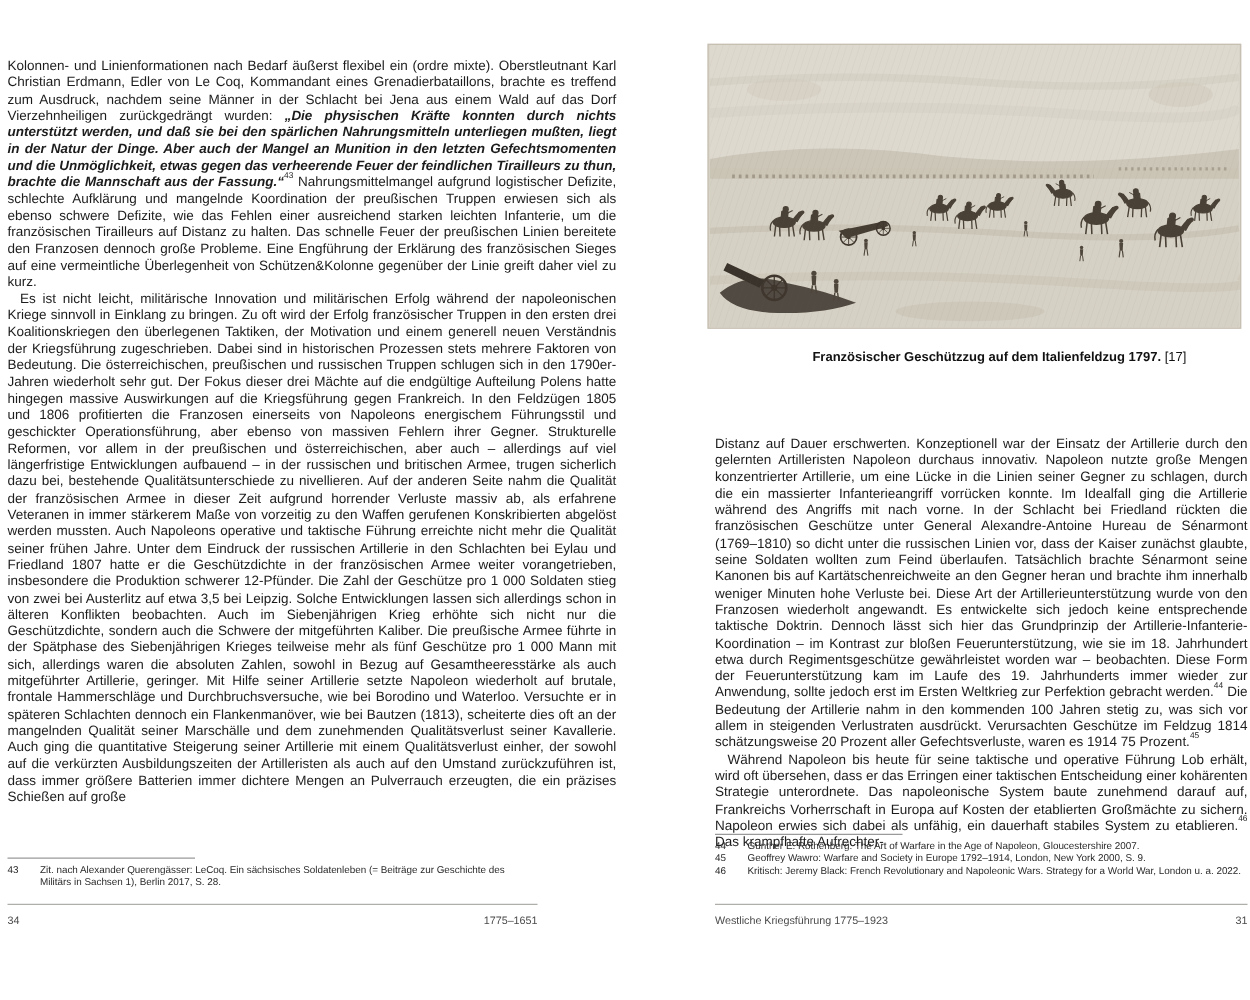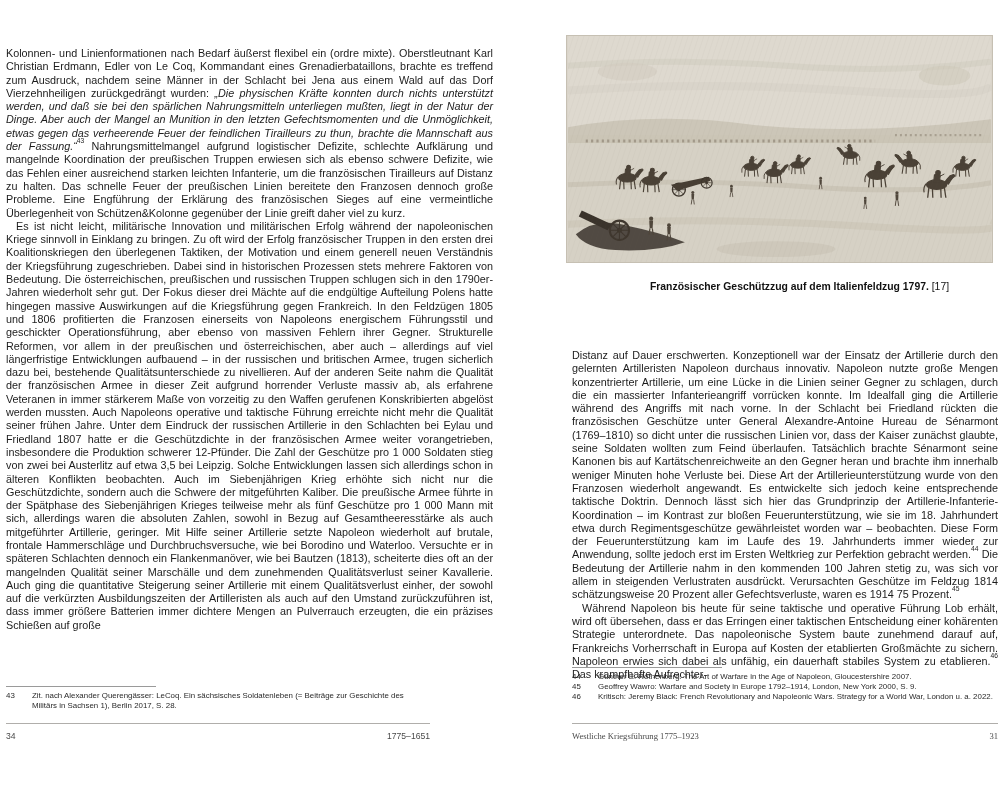--- a/index.html
+++ b/index.html
@@ -4,41 +4,41 @@
 <style>
   html,body{margin:0;padding:0;}
   body{
     width:1000px;height:800px;position:relative;background:#ffffff;
     font-family:"Liberation Sans","DejaVu Sans",sans-serif;color:#1c1c1c;
     overflow:hidden;
   }
   .body-text{position:absolute;font-size:10.8px;line-height:13.3px;text-align:justify;}
   .body-text p{margin:0;}
   .body-text p.indent{text-indent:10px;}
-  em{font-style:italic;}
+  em{font-style:italic;font-weight:bold;}
   sup{font-size:0.62em;line-height:0;position:relative;top:-0.4em;}
   .left-body{left:6px;top:47px;width:487px;}
   .right-body{left:572px;top:349px;width:426px;}
 
   .fn-sep{position:absolute;height:1px;background:#9a9a9a;width:150px;}
   .fn-sep.left{left:6px;top:686px;}
   .fn-sep.right{left:572px;top:667px;}
   .footnotes{position:absolute;font-size:7.9px;line-height:9.8px;color:#2a2a2a;text-align:left;}
   .footnotes.left{left:6px;top:691px;width:424px;}
   .footnotes.right{left:572px;top:672px;width:426px;}
   .fn-row{display:flex;}
   .fn-num{width:26px;flex:0 0 26px;}
   .fn-text{flex:1;}
 
   .footer-rule{position:absolute;top:723px;height:1px;background:#b0aeab;}
   .footer-rule.left{left:6px;width:424px;}
   .footer-rule.right{left:572px;width:426px;}
   .footer{position:absolute;top:731px;font-size:8.6px;color:#4a4a4a;display:flex;justify-content:space-between;}
   .footer.left{left:6px;width:424px;}
-  .footer.right{left:572px;width:426px;font-family:Liberation Serif, serif;}
+  .footer.right{left:572px;width:426px;}
 
   .engraving{position:absolute;left:566px;top:35px;width:427px;height:228px;margin:0;
     border:1px solid #c6c0b3;box-sizing:border-box;background:#d9d4c9;}
   .engraving svg{display:block;width:100%;height:100%;}
   .caption{position:absolute;left:566px;top:281px;width:427px;text-align:center;
     font-size:10.4px;line-height:12px;color:#111;}
   .caption b{font-weight:bold;margin-left:40px;}
 </style>
 </head>
 <body>

